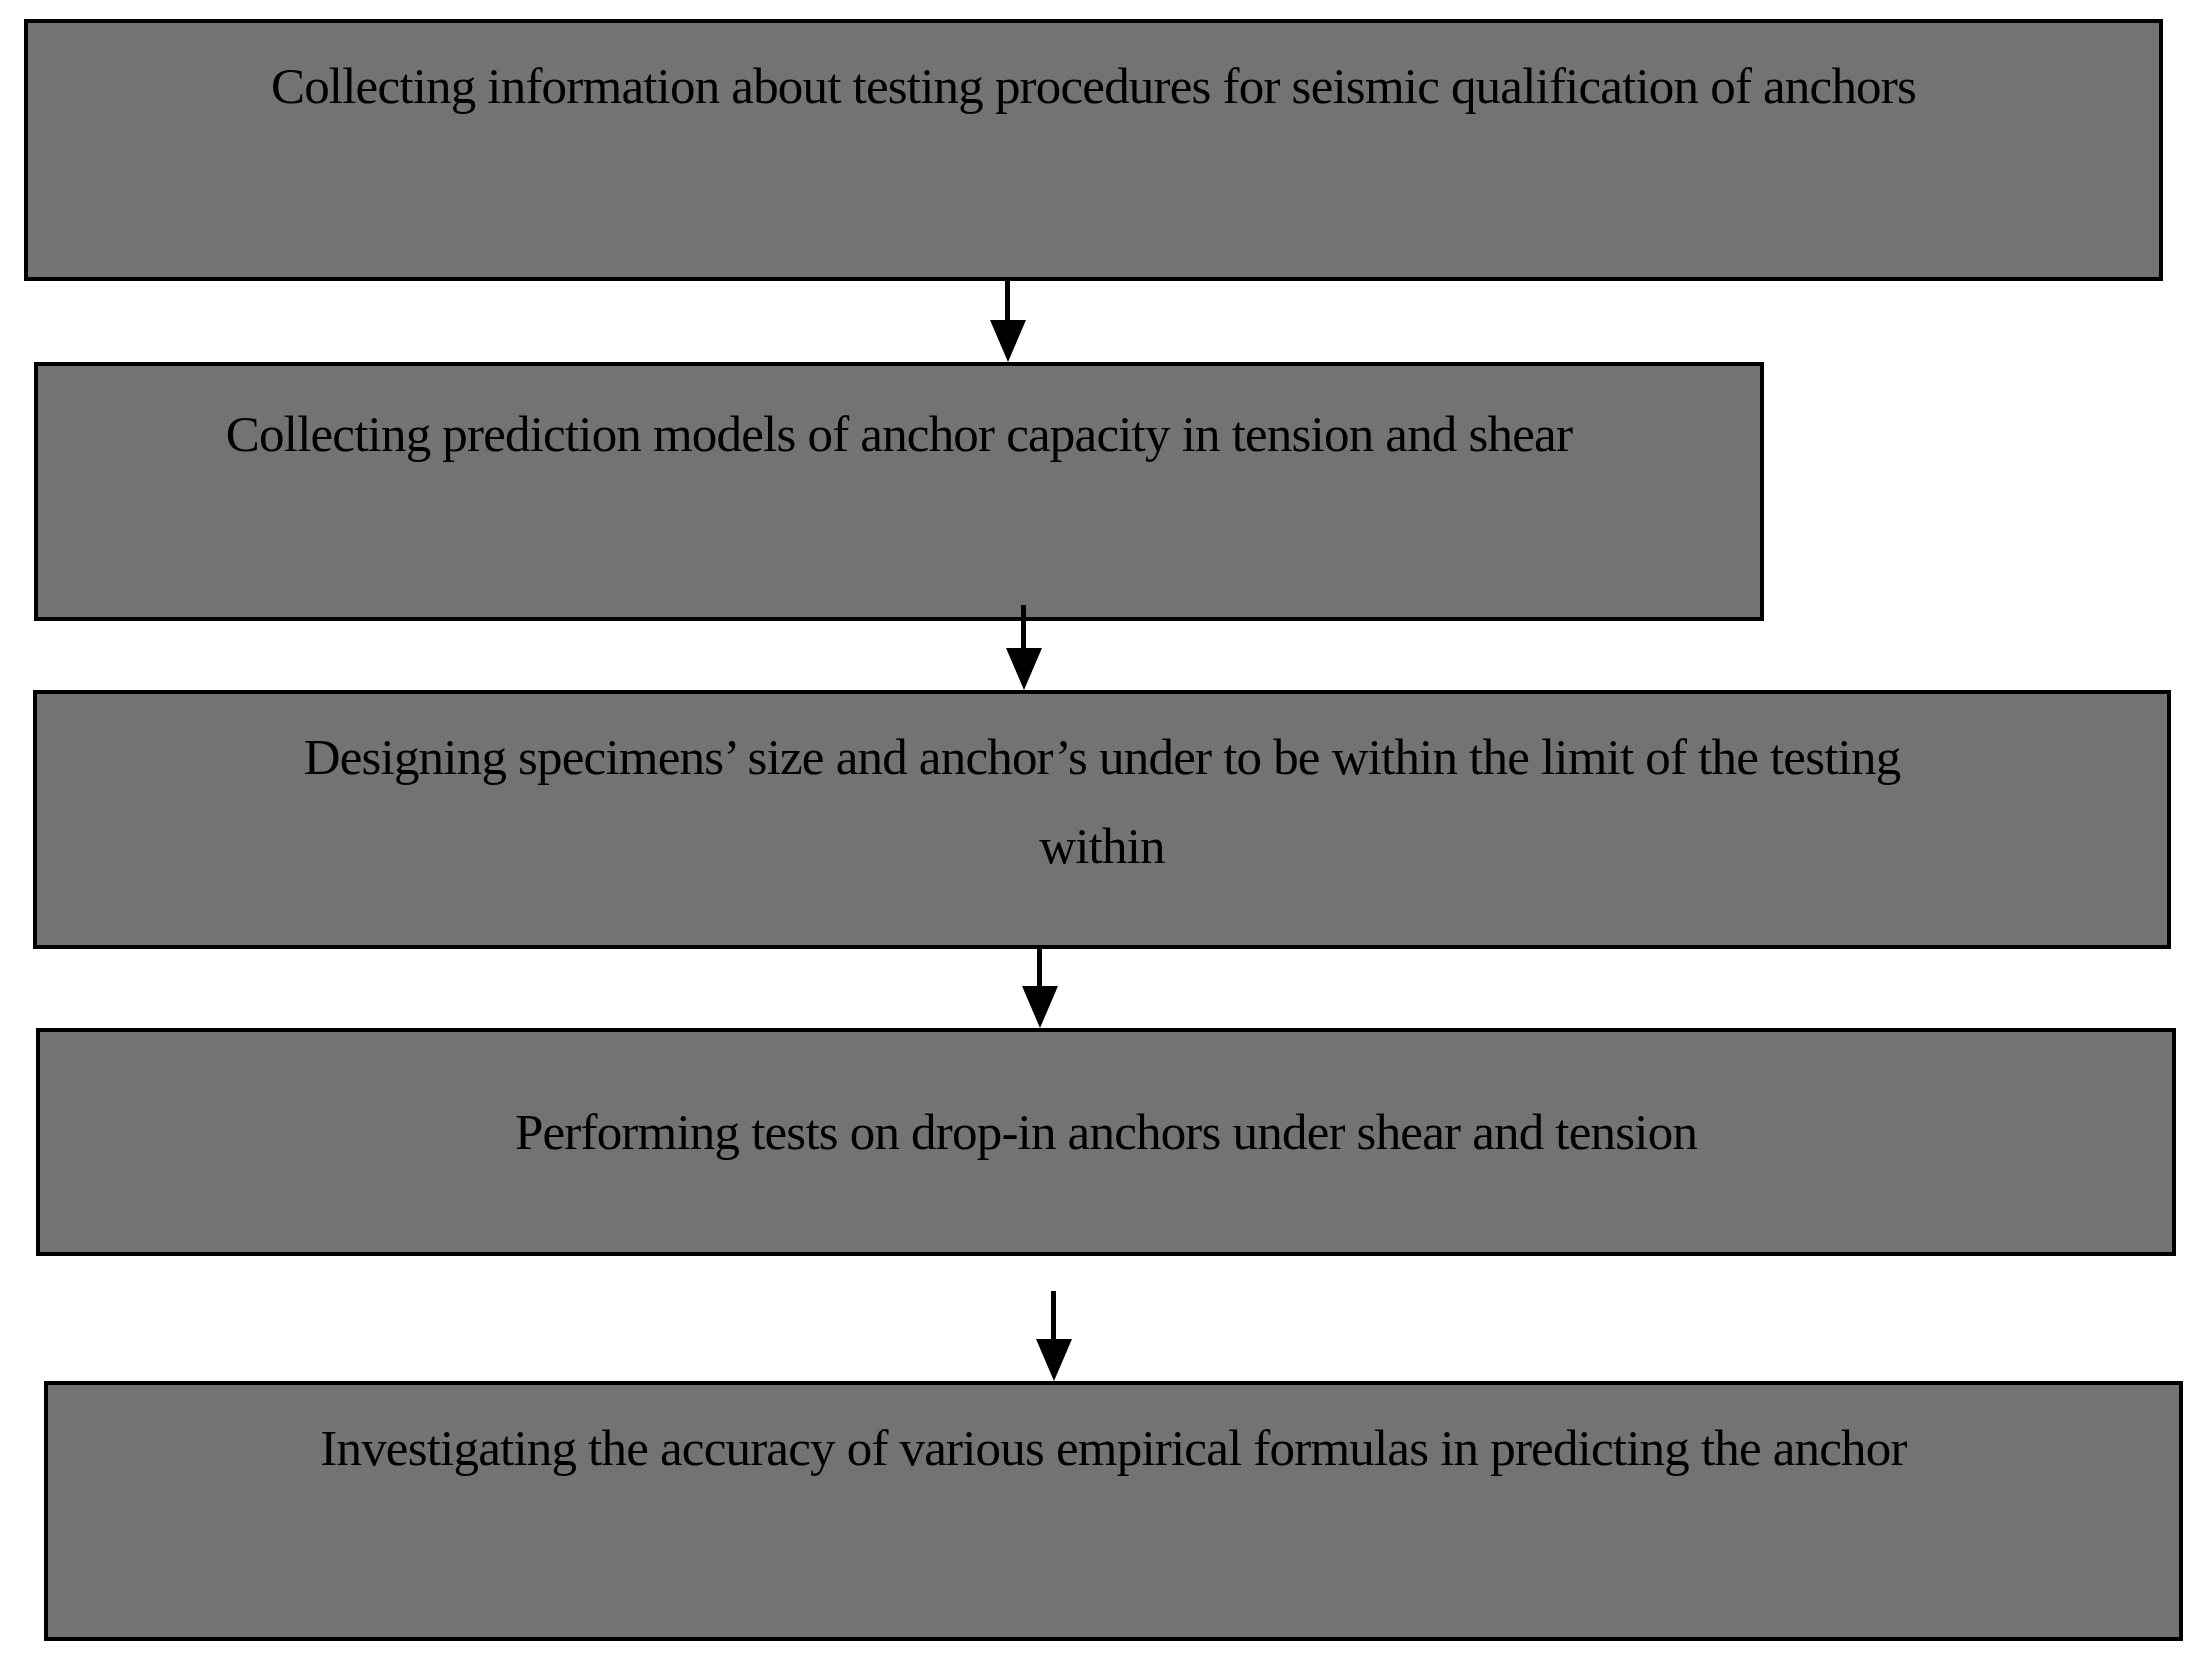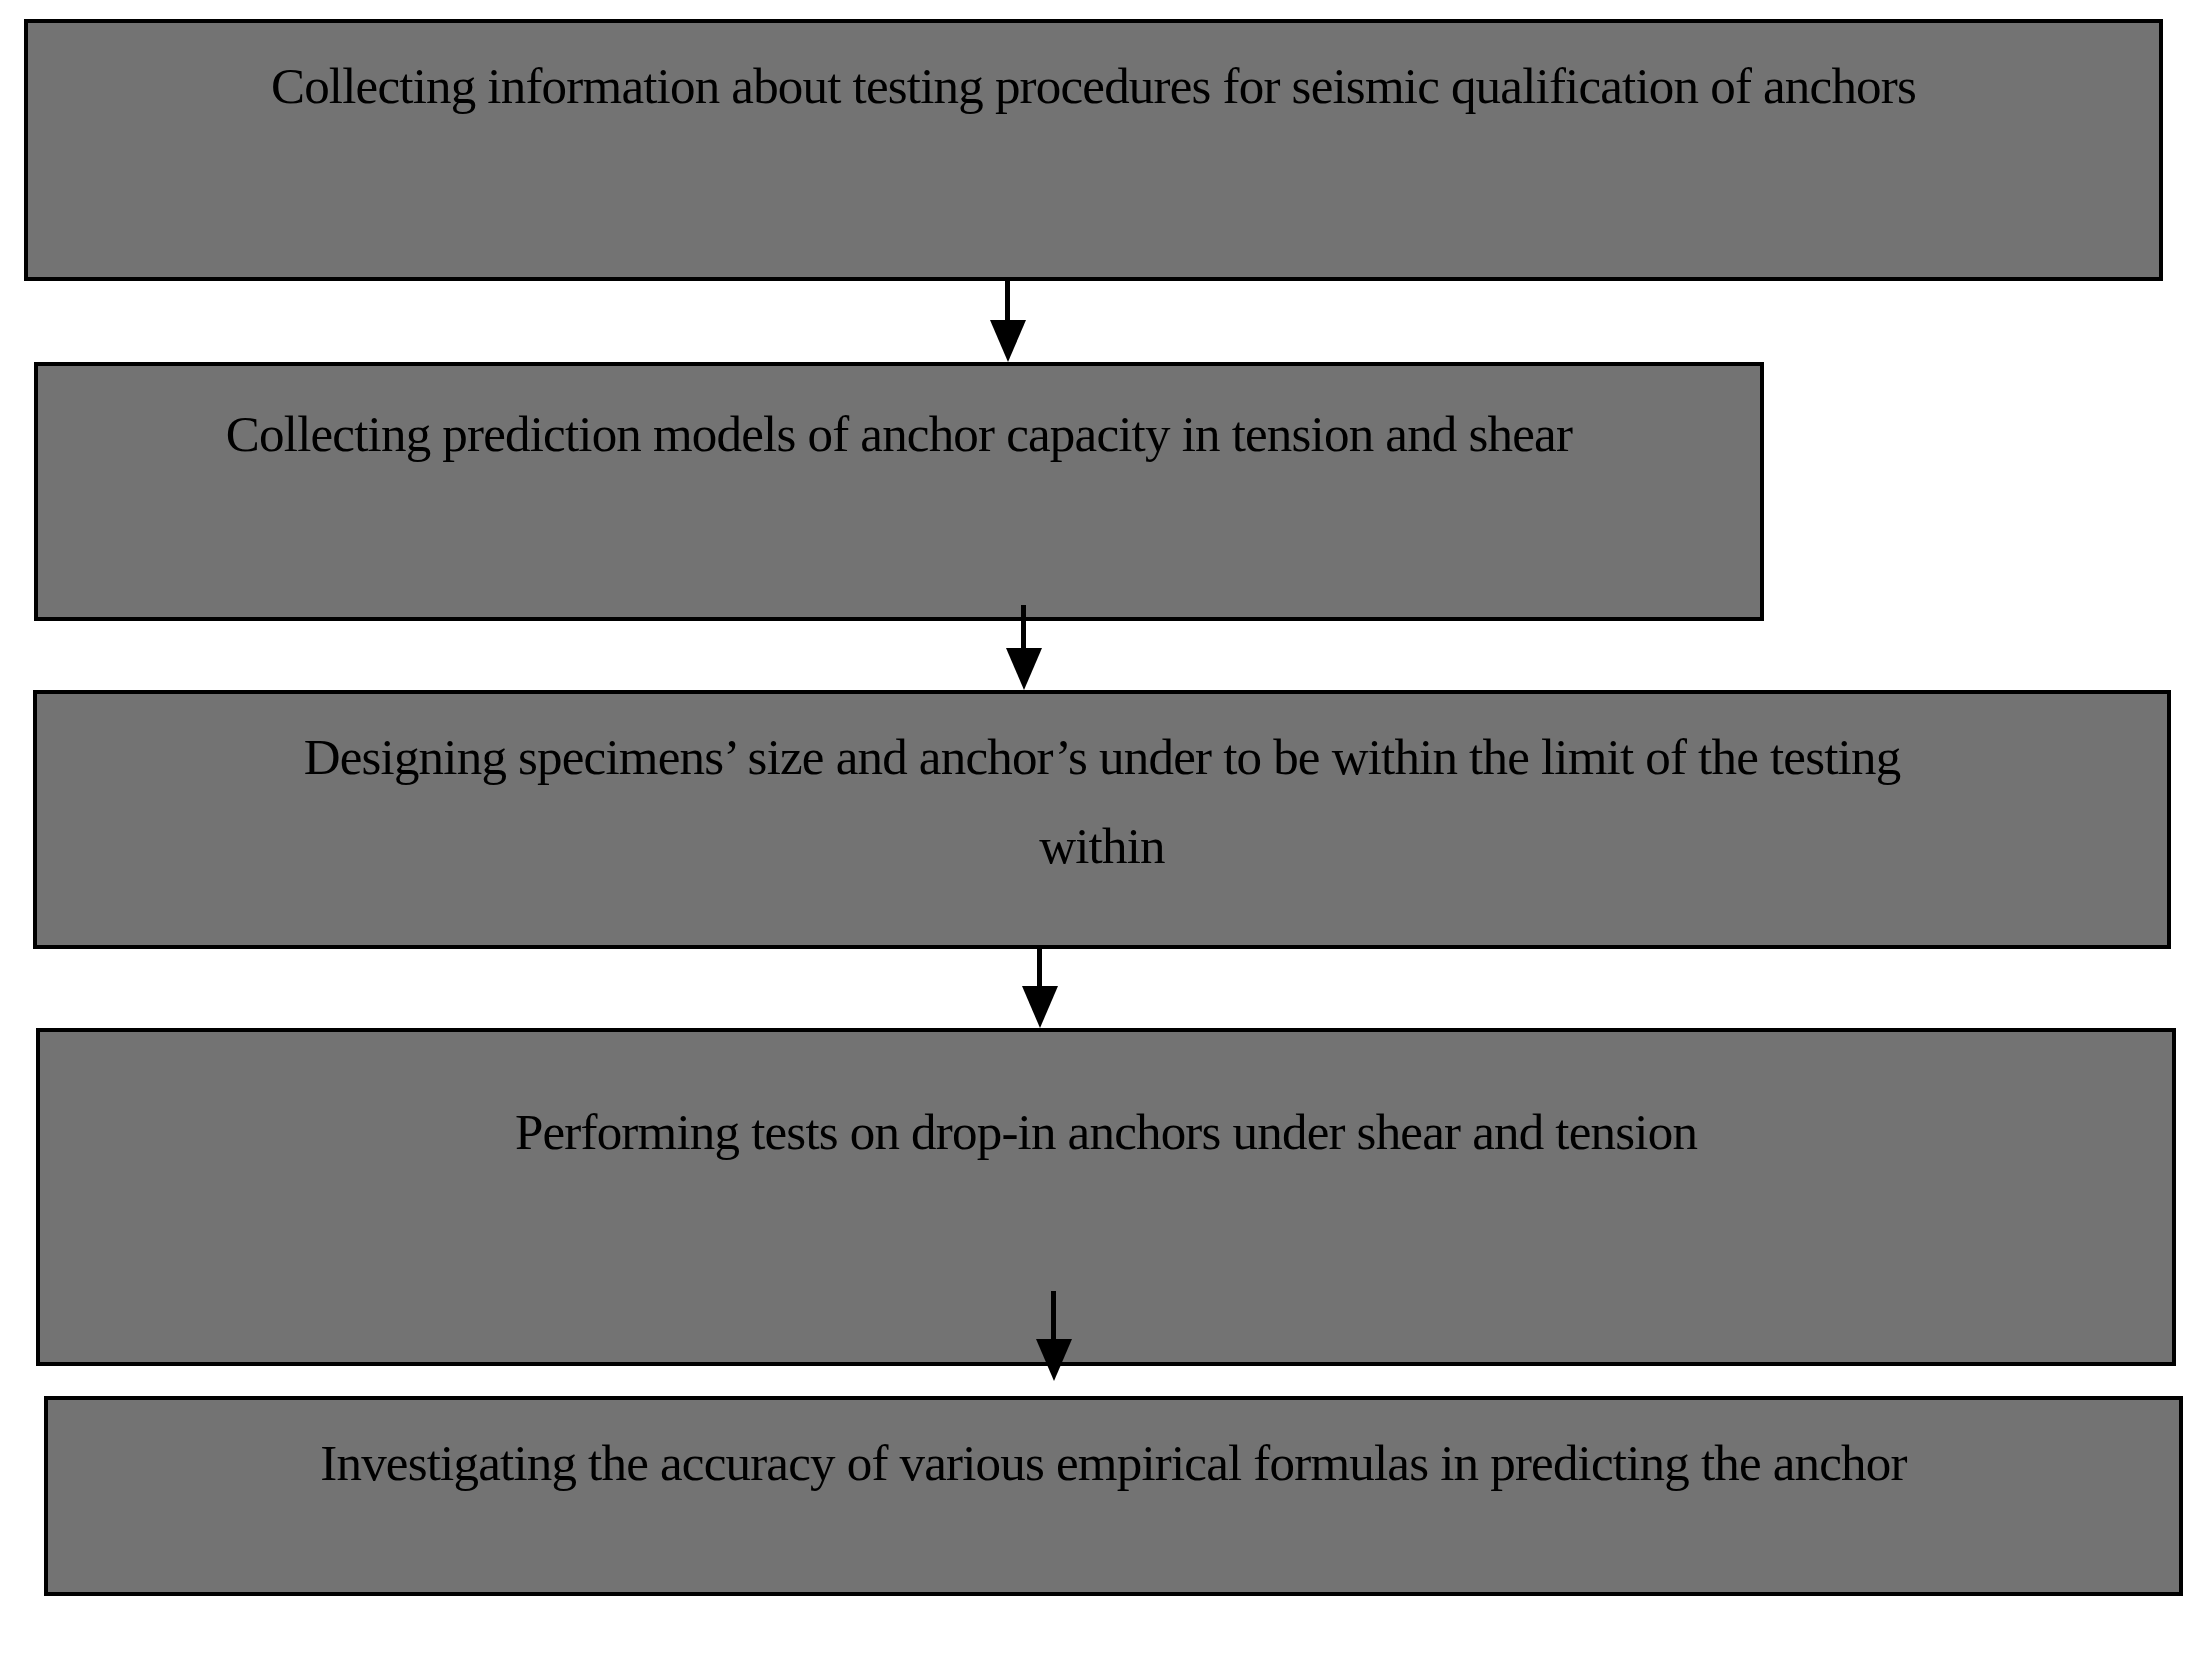--- a/index.html
+++ b/index.html
@@ -25,22 +25,22 @@
     letter-spacing: -0.8px;
     line-height: 89px;
     text-align: center;
   }
   .flow-box .line {
     white-space: nowrap;
   }
   .box1 { left: 24px;  top: 19.4px;   width: 2139px; height: 262px; padding-top: 18.6px; }
   .box2 { left: 34px;  top: 362px;  width: 1730px; height: 259px; padding-top: 24px; }
   .box3 { left: 33px;  top: 690px;  width: 2138px; height: 259px; padding-top: 18.6px; }
-  .box4 { left: 36px;  top: 1028px; width: 2140px; height: 338px; padding-top: 56px; }
-  .box5 { left: 44px;  top: 1381px; width: 2139px; height: 200px; padding-top: 18.6px; margin-top: 15px; }
+  .box4 { left: 36px;  top: 1028px; width: 2140px; height: 228px; padding-top: 56px; }
+  .box5 { left: 44px;  top: 1381px; width: 2139px; height: 260px; padding-top: 18.6px; }
 
   .flow-arrow {
     position: absolute;
     width: 37px;
     display: flex;
     flex-direction: column;
     align-items: center;
     z-index: 2;
   }
   .flow-arrow .stem {

